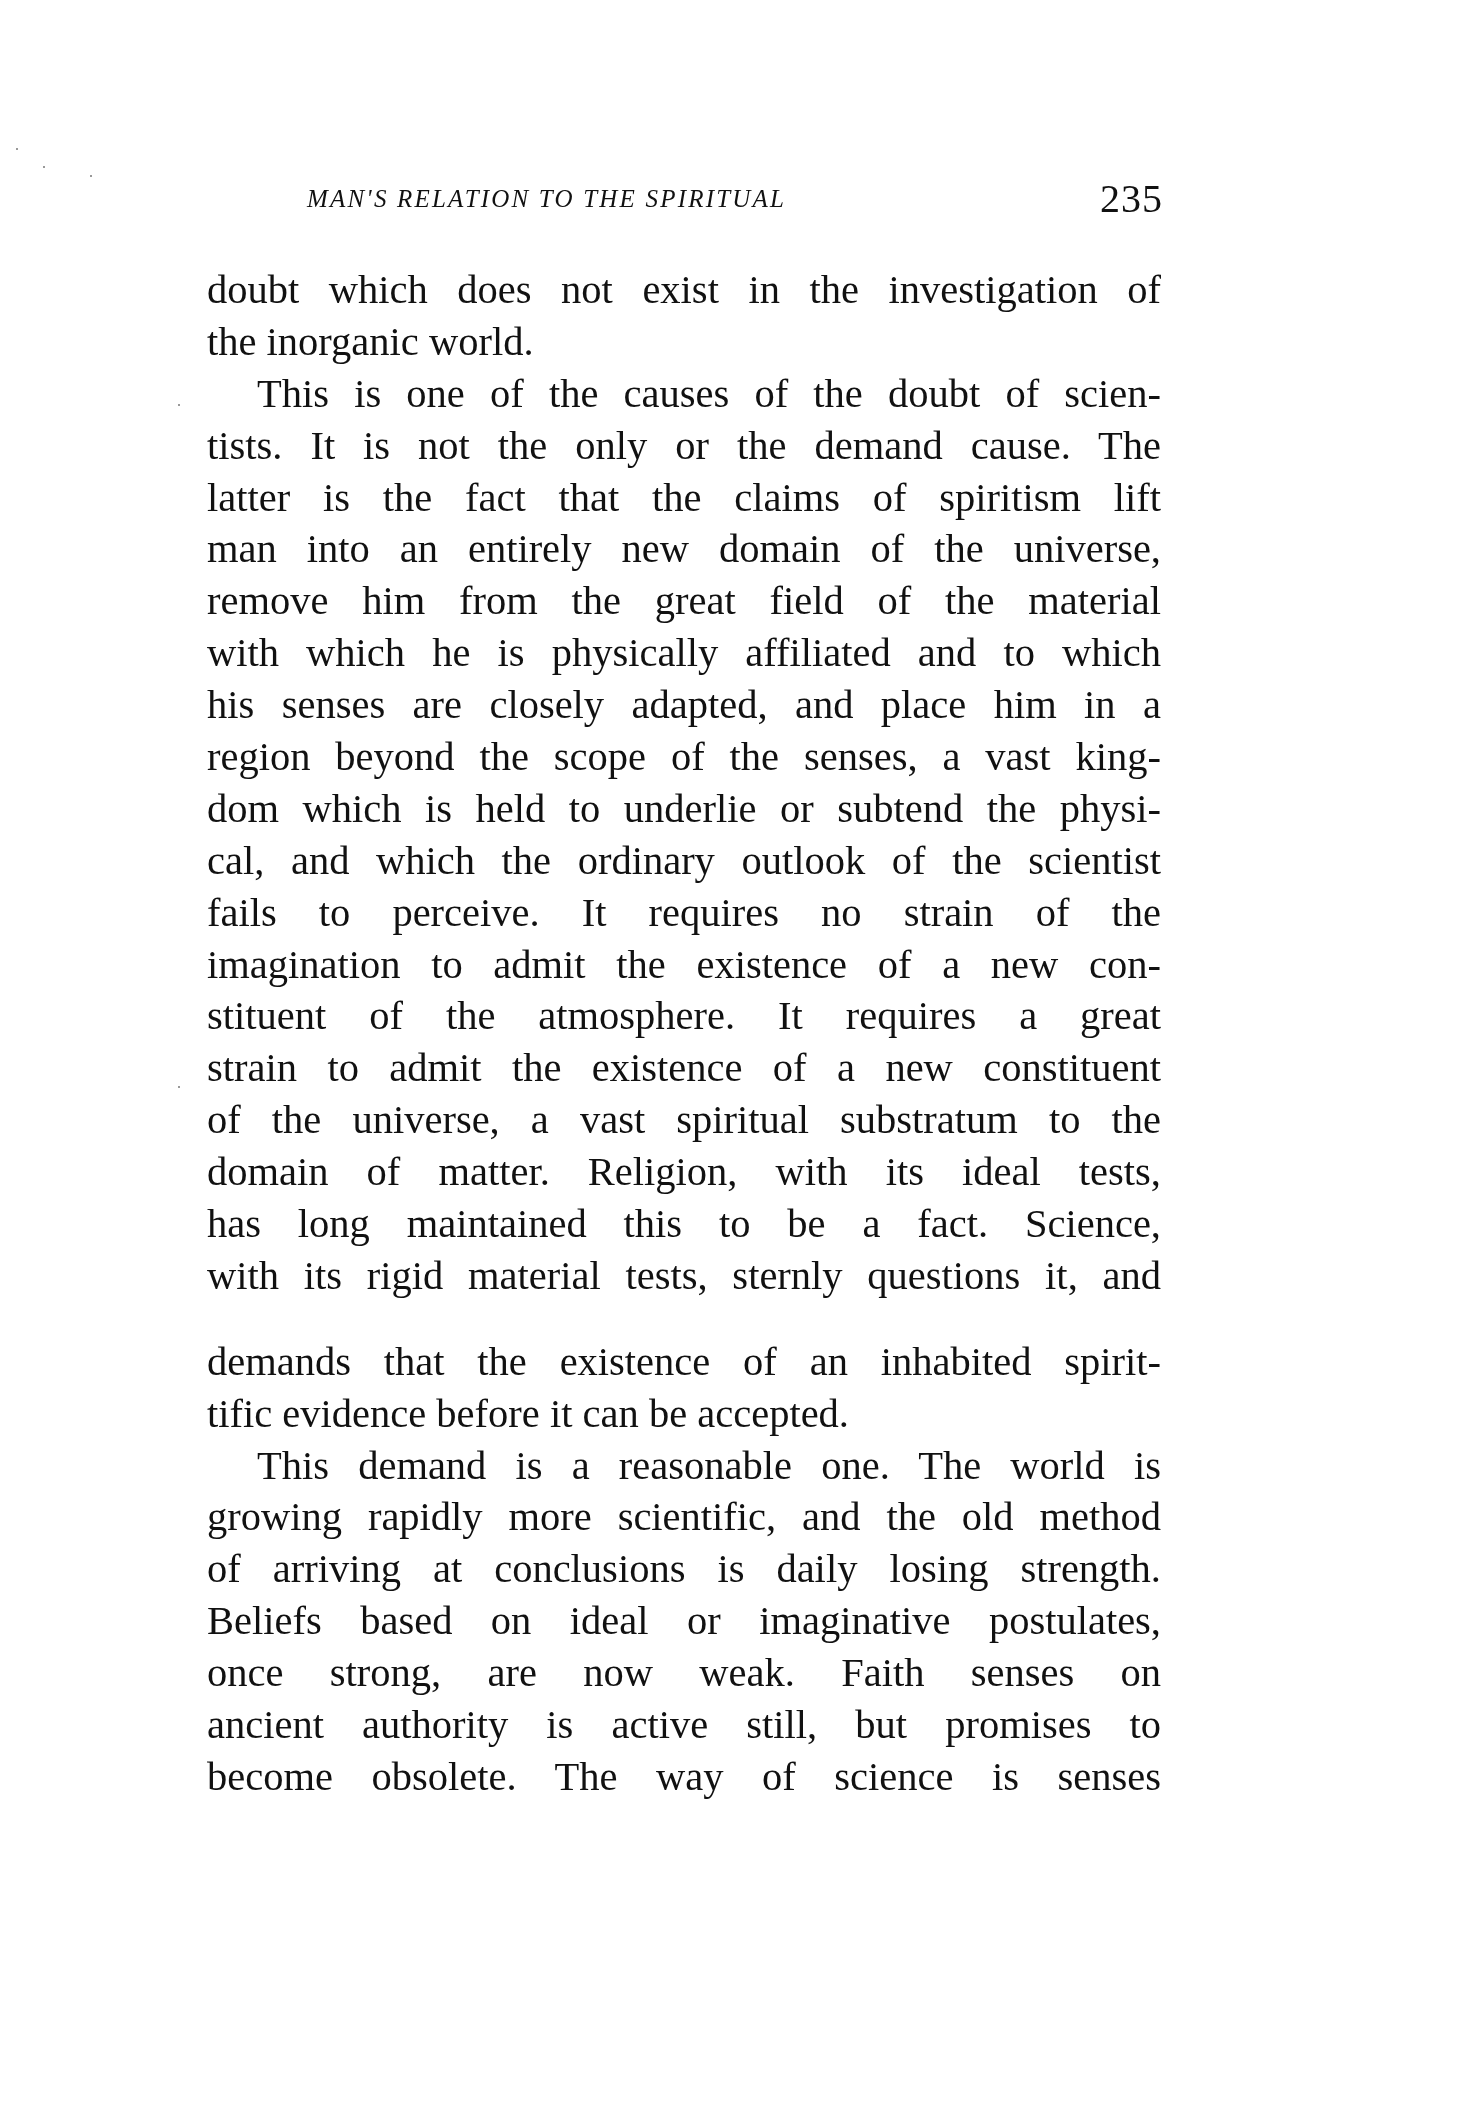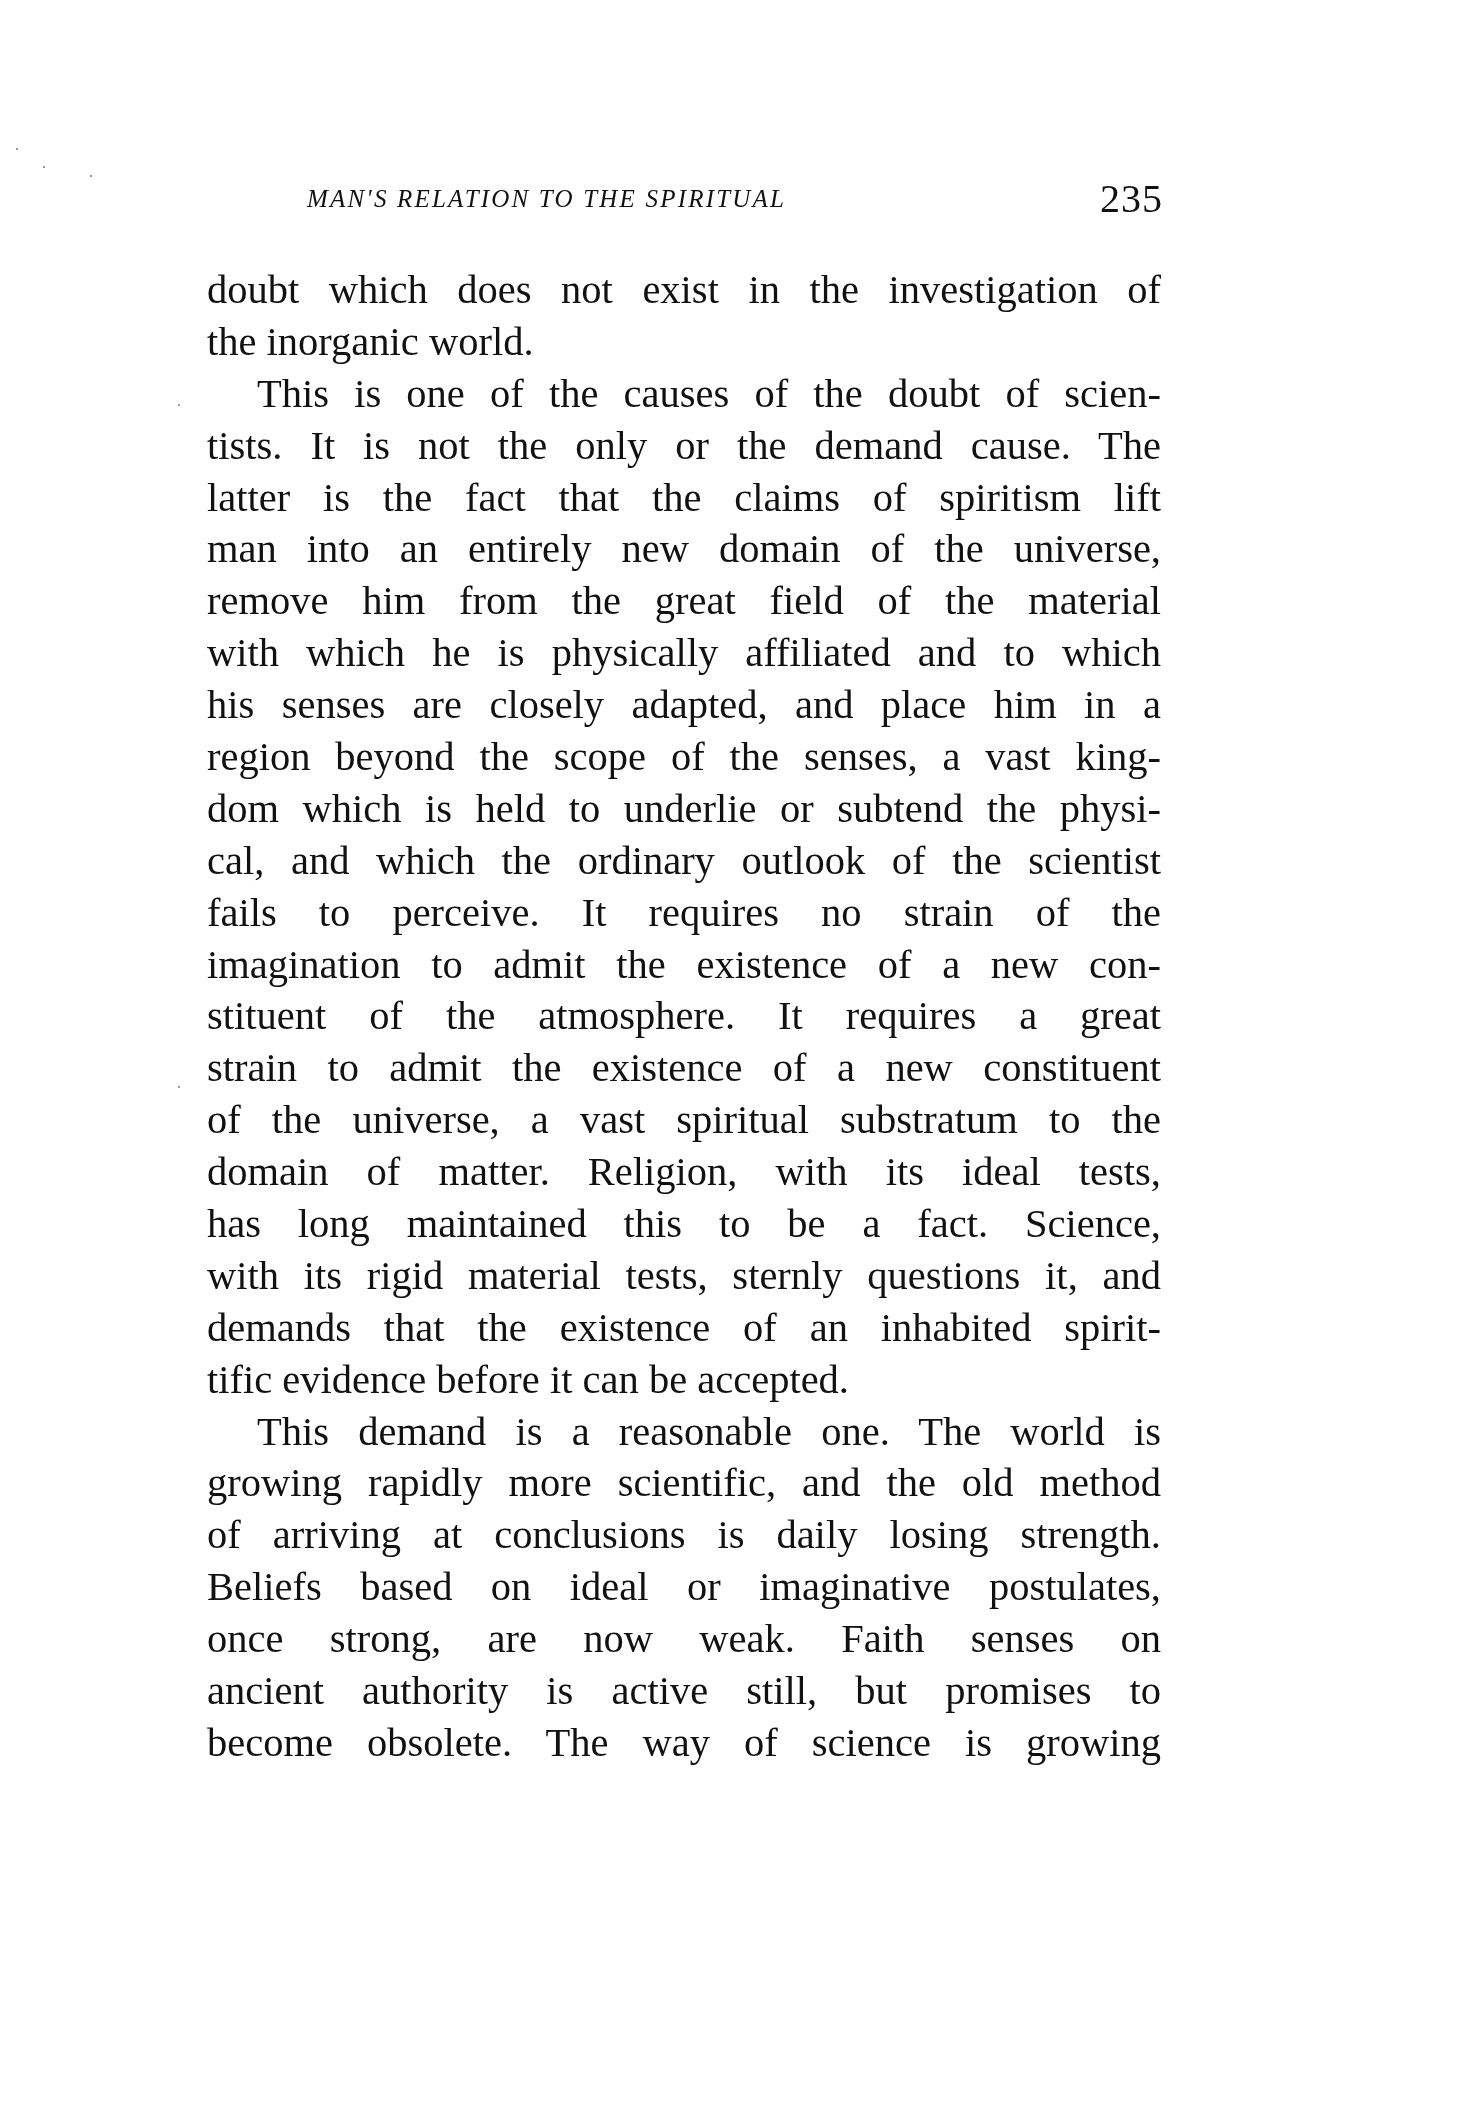--- a/index.html
+++ b/index.html
@@ -112,25 +112,25 @@
     <span class="line" style="white-space: normal;">dom which is held to underlie or subtend the physi-</span>
     <span class="line" style="white-space: normal;">cal, and which the ordinary outlook of the scientist</span>
     <span class="line" style="white-space: normal;">fails to perceive.  It requires no strain of the</span>
     <span class="line" style="white-space: normal;">imagination to admit the existence of a new con-</span>
     <span class="line" style="white-space: normal;">stituent of the atmosphere.  It requires a great</span>
     <span class="line" style="white-space: normal;">strain to admit the existence of a new constituent</span>
     <span class="line" style="white-space: normal;">of the universe, a vast spiritual substratum to the</span>
     <span class="line" style="white-space: normal;">domain of matter.  Religion, with its ideal tests,</span>
     <span class="line" style="white-space: normal;">has long maintained this to be a fact.  Science,</span>
     <span class="line" style="white-space: normal;">with its rigid material tests, sternly questions it, and</span>
-    <span class="line" style="white-space: normal;">demands that the existence of an inhabited spirit-</span>
+    <span class="line" style="white-space: normal; margin-top: 34px;">demands that the existence of an inhabited spirit-</span>
     <span class="line last" style="white-space: normal;">tific evidence before it can be accepted.</span>
 
     <span class="line indent" style="white-space: normal;">This demand is a reasonable one.  The world is</span>
     <span class="line" style="white-space: normal;">growing rapidly more scientific, and the old method</span>
     <span class="line" style="white-space: normal;">of arriving at conclusions is daily losing strength.</span>
     <span class="line" style="white-space: normal;">Beliefs based on ideal or imaginative postulates,</span>
     <span class="line" style="white-space: normal;">once strong, are now weak.  Faith senses on</span>
     <span class="line" style="white-space: normal;">ancient authority is active still, but promises to</span>
-    <span class="line" style="white-space: normal;">become obsolete.  The way of science is growing</span>
+    <span class="line" style="white-space: normal;">become obsolete.  The way of science is senses</span>
   </div>
 
 </div>
 
 </body></html>

